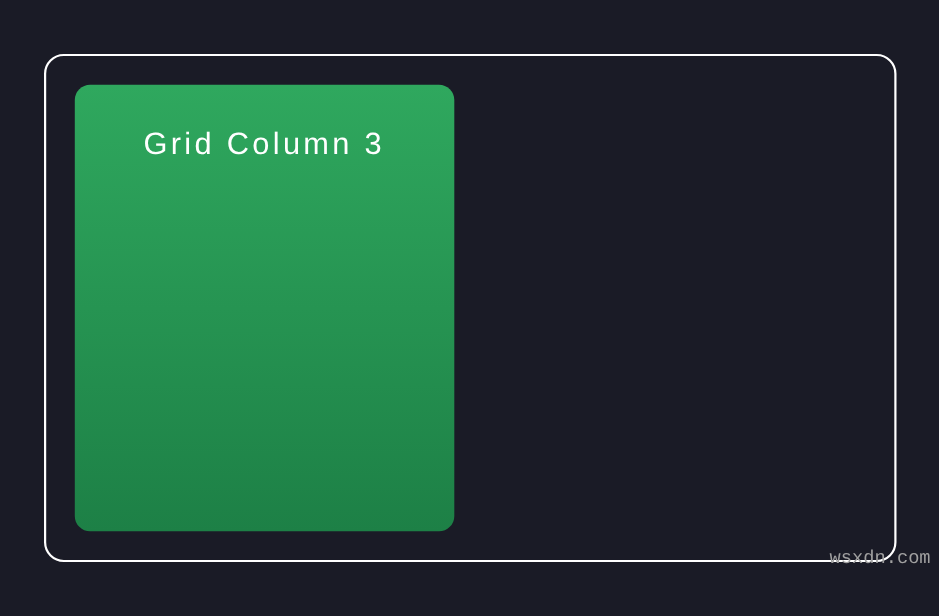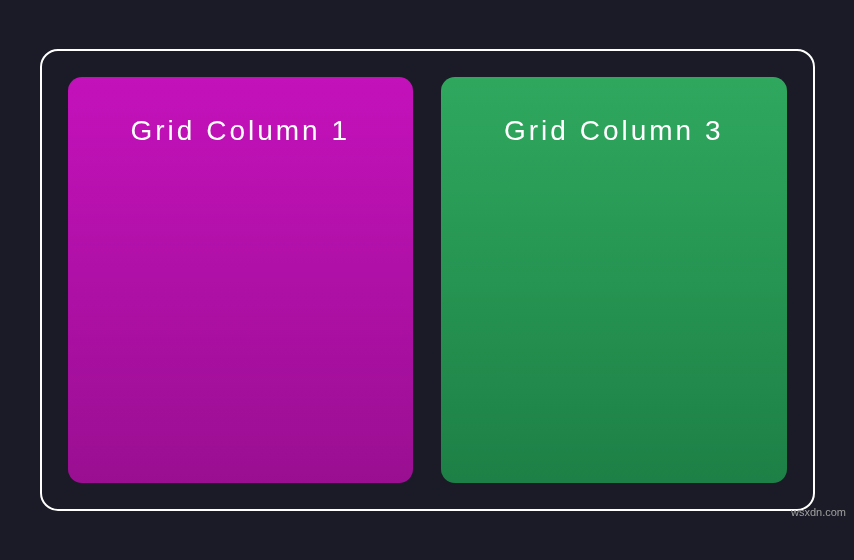--- a/index.html
+++ b/index.html
@@ -40,29 +40,26 @@
       background: linear-gradient(180deg, #c411bb 0%, #9a0f92 100%);
     }
     .col-2 {
       background: linear-gradient(180deg, #2fa85e 0%, #1d8046 100%);
     }
     .watermark {
       position: absolute;
       bottom: 42px;
       right: 8px;
       color: #a0a0a0;
-      font-size: 11px;
-      font-family: Liberation Sans, sans-serif;
+      font-size: 17px;
+      font-family: Liberation Mono, monospace;
     }
   </style>
 </head>
 <body>
 
 <div class="container">
-  <div class="grid-col col-1">
-    <span>Grid Column 1</span>
-  </div>
   <div class="grid-col col-2">
     <span>Grid Column 3</span>
   </div>
 </div>
 
 <div class="watermark">wsxdn.com</div>
 
 </body></html>

